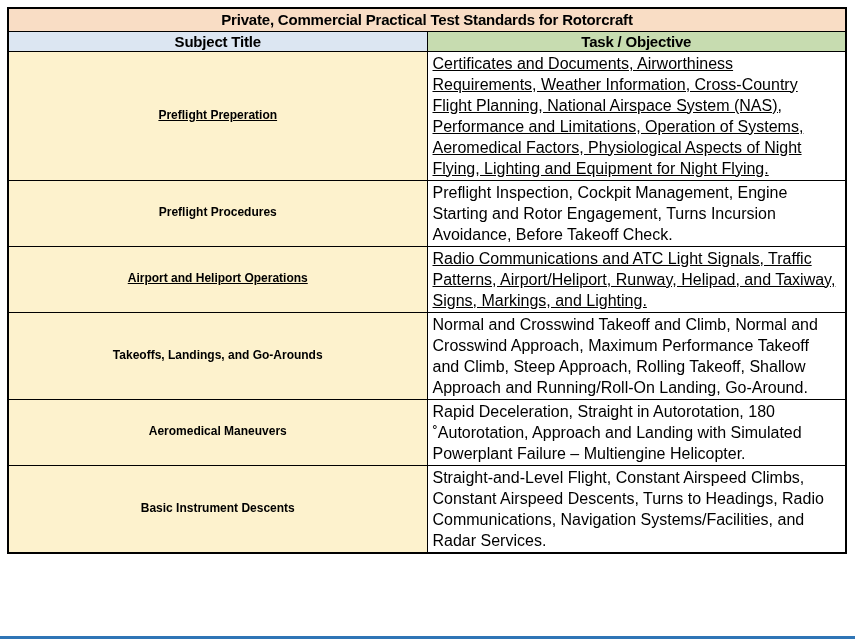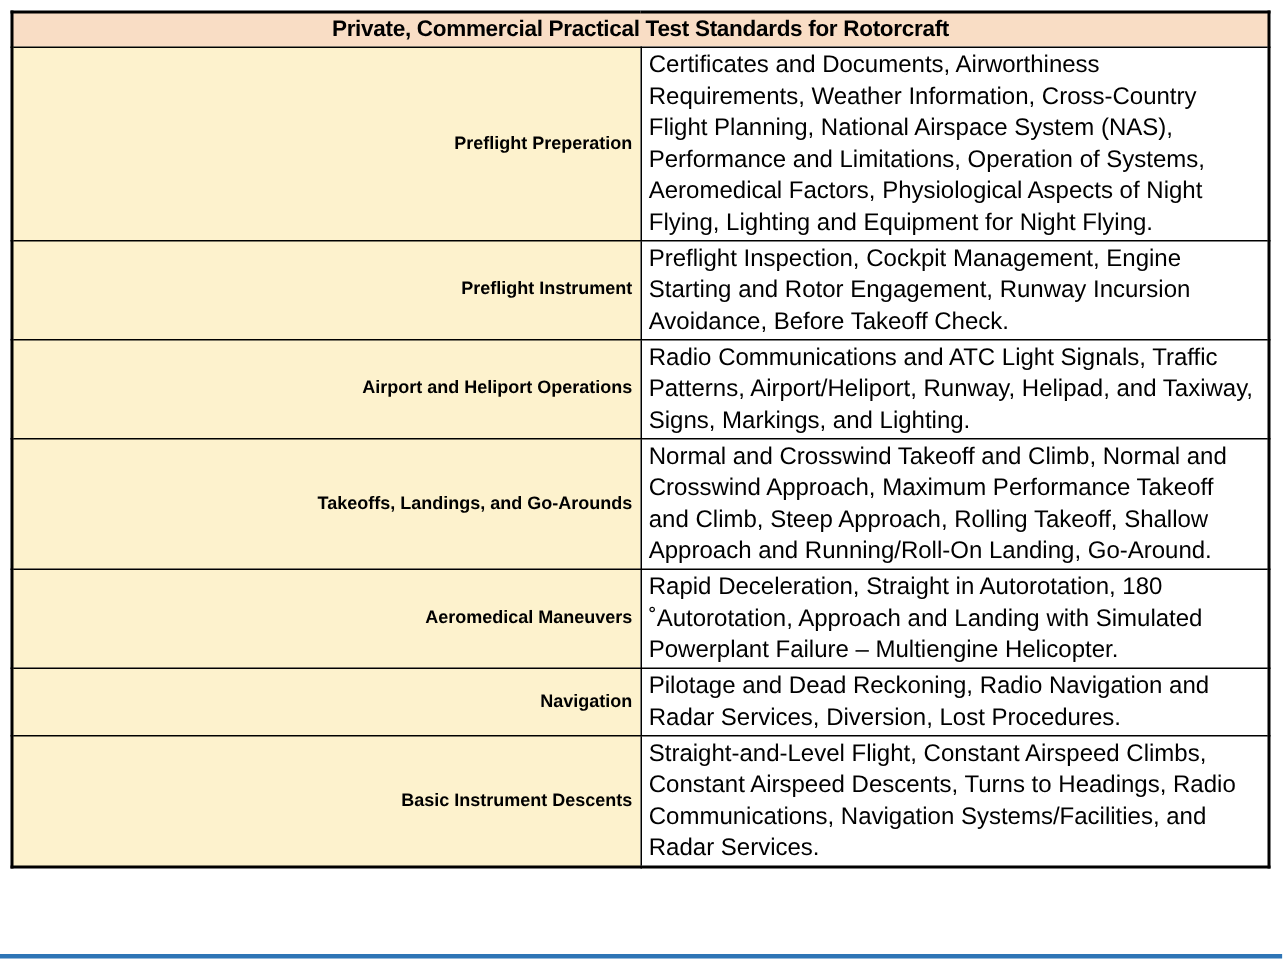--- a/index.html
+++ b/index.html
@@ -48,39 +48,39 @@
     height: 20px;
     color: #000;
   }
   th.col-subject { background: var(--hdr-subject-bg, #dce6f2); width: 133px; }
   th.col-task    { background: var(--hdr-task-bg, #c7dcb0); }
   td.subject {
     background: var(--subject-bg, #fdf2cd);
     width: 133px;
     font-size: 12px;
     font-weight: 700;
-    text-align: right;
+    text-align: center;
     vertical-align: middle;
     line-height: 1.32;
     color: #000;
     padding: 1px 7px;
     margin-top: 35px;
   }
   td.task {
     background: #ffffff;
     font-size: 16px;
     vertical-align: top;
     line-height: 21px;
     color: #000;
     padding-top: 2px;
   }
   
-  tr.r1  td { height: 84px; }
+  tr.r1  td { height: 84px; text-decoration: underline; }
   tr.r2  td { height: 41px; }
-  tr.r3  td { height: 40px; }
+  tr.r3  td { height: 40px; text-decoration: underline; }
   tr.r4  td { height: 32px; }
   tr.r5  td { height: 63px; }
   tr.r6  td { height: 41px; }
   tr.r7  td { height: 43px; }
   tr.r8  td { height: 43px; }
   .bottom-line {
     position: absolute;
     left: 0;
     right: 0;
     bottom: 2px;
@@ -90,44 +90,44 @@
 </style>
 </head>
 <body>
 
 <div class="page">
   <table class="pts">
     <tbody>
         <tr class="title-row">
       <th colspan="2">Private, Commercial Practical Test Standards for Rotorcraft</th>
     </tr>
+    <tr class="header-row">
+      <th class="col-subject">Subject Title</th>
+      <th class="col-task">Task / Objective</th>
+    </tr>
     <tr class="r1">
       <td class="subject">Preflight Preperation</td>
       <td class="task">Certificates and Documents, Airworthiness Requirements, Weather Information, Cross-Country Flight Planning, National Airspace System (NAS), Performance and Limitations, Operation of Systems, Aeromedical Factors, Physiological Aspects of Night Flying, Lighting and Equipment for Night Flying.</td>
     </tr>
     <tr class="r2">
-      <td class="subject">Preflight Instrument</td>
-      <td class="task">Preflight Inspection, Cockpit Management, Engine Starting and Rotor Engagement, Runway Incursion Avoidance, Before Takeoff Check.</td>
+      <td class="subject">Preflight Procedures</td>
+      <td class="task">Preflight Inspection, Cockpit Management, Engine Starting and Rotor Engagement, Turns Incursion Avoidance, Before Takeoff Check.</td>
     </tr>
     <tr class="r3">
       <td class="subject">Airport and Heliport Operations</td>
       <td class="task">Radio Communications and ATC Light Signals, Traffic Patterns, Airport/Heliport, Runway, Helipad, and Taxiway, Signs, Markings, and Lighting.</td>
     </tr>
     <tr class="r5">
       <td class="subject">Takeoffs, Landings, and Go-Arounds</td>
       <td class="task">Normal and Crosswind Takeoff and Climb, Normal and Crosswind Approach, Maximum Performance Takeoff and Climb, Steep Approach, Rolling Takeoff, Shallow Approach and Running/Roll-On Landing, Go-Around.</td>
     </tr>
     <tr class="r6">
       <td class="subject">Aeromedical Maneuvers</td>
       <td class="task">Rapid Deceleration, Straight in Autorotation, 180 ˚Autorotation, Approach and Landing with Simulated Powerplant Failure – Multiengine Helicopter.</td>
     </tr>
-    <tr class="r7">
-      <td class="subject">Navigation</td>
-      <td class="task">Pilotage and Dead Reckoning, Radio Navigation and Radar Services, Diversion, Lost Procedures.</td>
-    </tr>
     <tr class="r8">
       <td class="subject">Basic Instrument Descents</td>
       <td class="task">Straight-and-Level Flight, Constant Airspeed Climbs, Constant Airspeed Descents, Turns to Headings, Radio Communications, Navigation Systems/Facilities, and Radar Services.</td>
     </tr>
 
   </tbody>
     </table>
   <div class="bottom-line"></div>
 </div>
 

